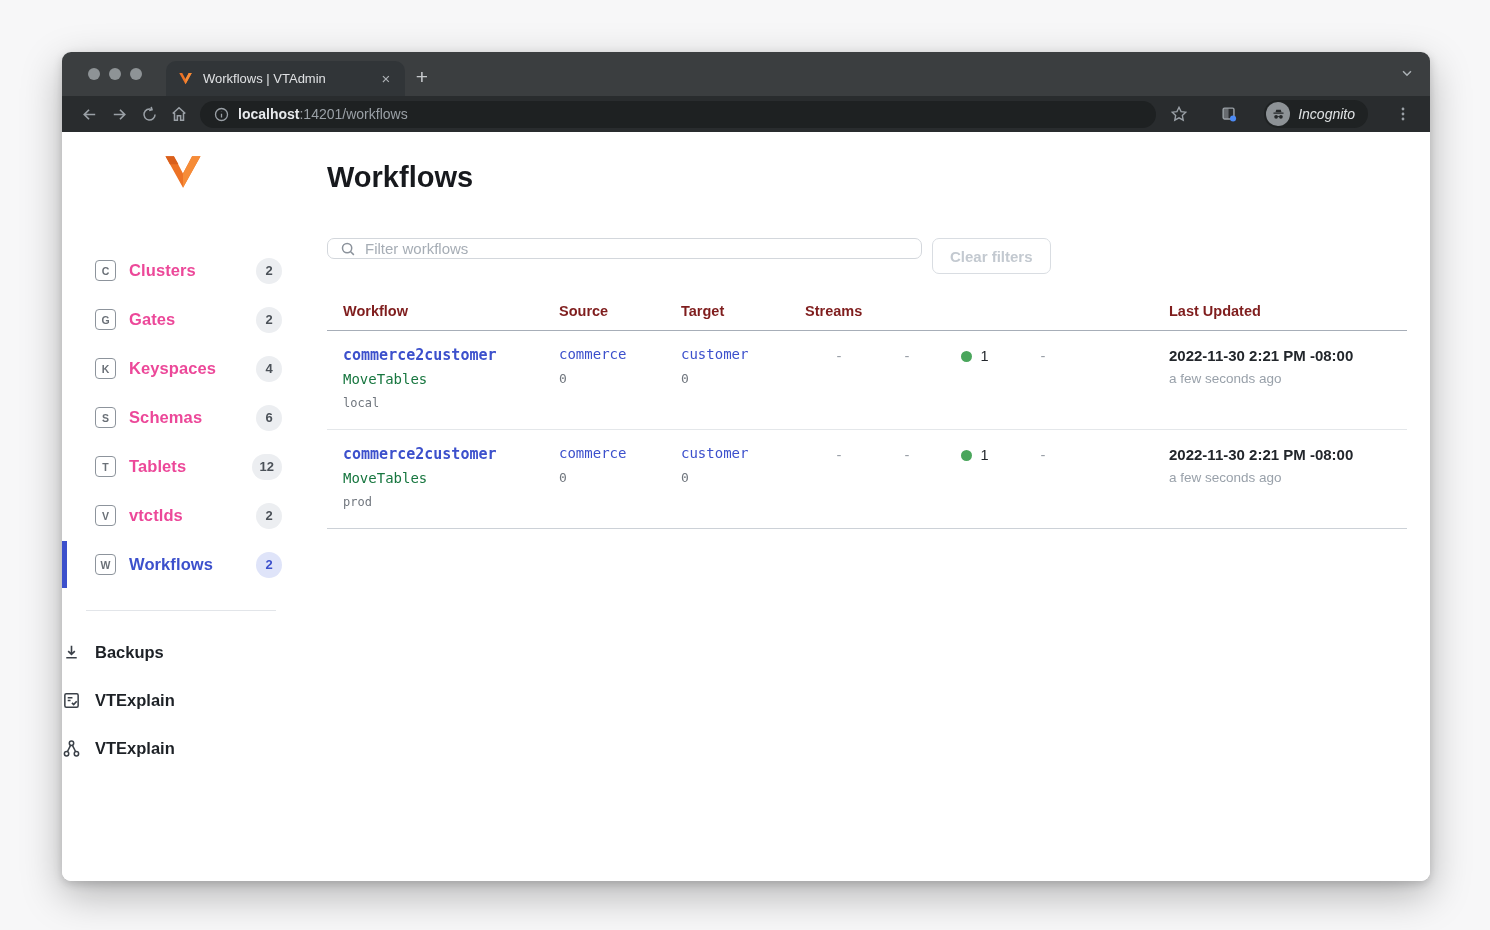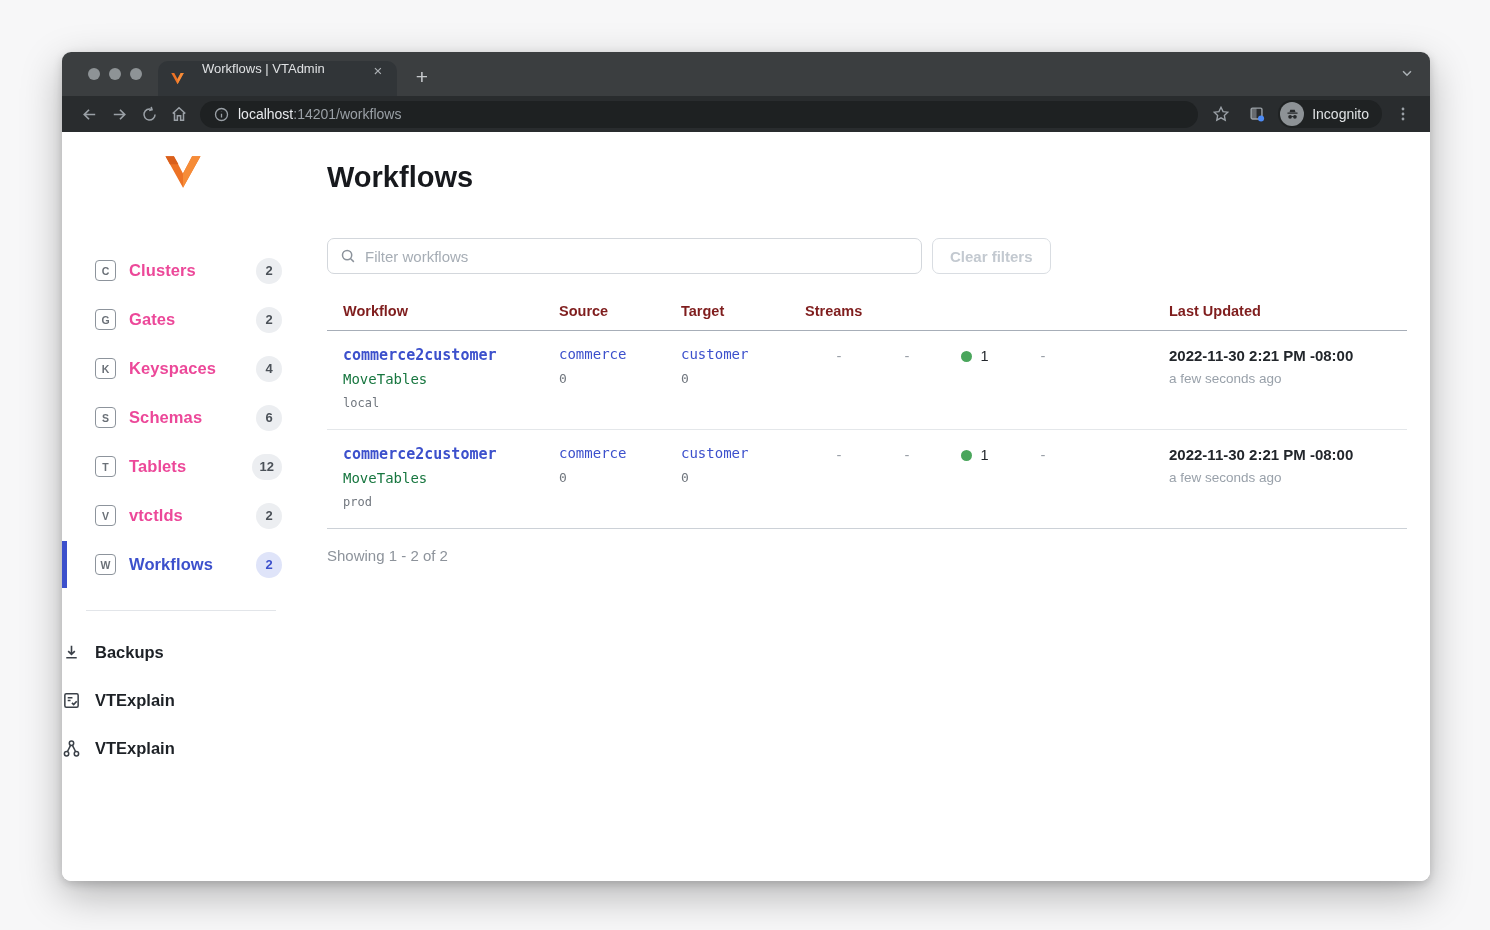--- a/index.html
+++ b/index.html
@@ -13,41 +13,41 @@
   .window {
     position:absolute; left:62px; top:52px; width:1368px; height:829px;
     border-radius:9px; overflow:hidden; background:#fff;
     box-shadow:0 14px 40px rgba(0,0,0,.28), 0 3px 10px rgba(0,0,0,.16);
   }
   
   .tabstrip { height:44px; background:#3b3e40; position:relative; }
   .traffic { position:absolute; left:26px; top:16px; display:flex; gap:9px; }
   .traffic span { width:12px; height:12px; border-radius:50%; background:#8e9396; }
   .tab {
-    position:absolute; left:96px; top:9px; width:239px; height:35px;
+    position:absolute; left:104px; top:9px; width:239px; height:35px;
     background:#313538; border-radius:10px 10px 0 0;
-    display:flex; padding:0 10px 0 12px; gap:17px;
+    display:flex; align-items:center; padding:0 10px 0 12px; gap:10px;
   }
   .tab-title { color:#dfe1e3; font-size:13px; flex:1; white-space:nowrap; overflow:hidden; }
   .icon-btn { color:#9aa0a6; display:flex; align-items:center; justify-content:center; }
   .tab-close { font-size:15px; color:#aeb2b6; width:18px; height:18px; }
   .newtab { position:absolute; left:346px; top:11px; font-size:21px; font-weight:400;
     color:#c6c9cc; width:28px; height:28px; display:flex; align-items:center; justify-content:center; }
   .strip-chevron { position:absolute; right:16px; top:14px; color:#aab0b4; }
   .toolbar { height:36px; background:#292c2e; display:flex; align-items:center; padding:0 12px; }
   .navbtn { width:30px; height:28px; color:#9aa0a6; display:flex; align-items:center; justify-content:center; }
   .urlbar {
     height:27px; background:#1e2122; border-radius:14px; flex:1;
     display:flex; align-items:center; padding:0 14px; gap:9px; margin:0 8px 0 6px;
     min-width:0;
   }
   .url-text { font-size:14px; white-space:nowrap; }
-  .url-host { color:#e8eaed; font-weight:400; }
+  .url-host { color:#e8eaed; font-weight:700; }
   .url-rest { color:#9aa0a6; font-weight:400; }
-  .right-icons { display:flex; align-items:center; gap:6px; }
+  .right-icons { display:flex; align-items:center; gap:20px;font-style:italic; }
   .incog-pill {
     height:28px; background:#1f2223; border-radius:15px;
     display:flex; align-items:center; gap:8px; padding:0 13px 0 2px;
   }
   .incog-avatar { width:24px; height:24px; border-radius:50%; background:#8d9296;
     display:flex; align-items:center; justify-content:center; color:#26292b; }
   .incog-label { color:#dfe2e4; font-size:14px; }
   
   .page { position:absolute; top:80px; left:0; right:0; bottom:0; background:#fff; }
   .sidebar { position:absolute; left:0; top:0; width:238px; bottom:0; }
@@ -72,21 +72,21 @@
   }
   .sidebar-divider { height:1px; background:#e2e5e9; margin:21px 24px 17px 24px; }
   .tool-item { height:48px; display:flex; align-items:center; gap:14px; cursor:pointer; }
   .tool-icon { color:#3a4048; display:flex; }
   .tool-label { font-size:16.5px; font-weight:700; color:#1d2126; }
   
   .main { position:absolute; left:265px; top:0; width:1080px; }
   .page-title { margin-top:29px; font-size:29px; font-weight:700; color:#17191d; }
   .filter-row { margin-top:44px; display:flex; gap:10px; }
   .filter-box {
-    width:595px; height:36px; border:1px solid #d3d7dc; border-radius:7px; background:#fff;
+    width:595px; height:21px; border:1px solid #d3d7dc; border-radius:7px; background:#fff;
     display:flex; align-items:center; padding:0 12px; gap:9px;
   }
   .filter-box svg { color:#8b929b; flex:none; }
   .filter-input { border:none; outline:none; flex:1; font-size:15px; color:#30353b;
     font-family:"Liberation Sans", sans-serif; background:transparent; }
   .filter-input::placeholder { color:#a6adb5; }
   .clear-btn {
     height:36px; padding:0 17px; border:1px solid #d9dde2; border-radius:7px;
     background:#fff; color:#c3c9d0; font-size:15px; font-weight:600;
     font-family:"Liberation Sans", sans-serif; cursor:default;
@@ -363,16 +363,15 @@
               </span>
             <span class="slot">-</span>
           </div>
           <div class="cell">
             <div class="updated">2022-11-30 2:21 PM -08:00</div>
             <div class="updated-rel">a few seconds ago</div>
           </div>
         </div>
       </div>
 
-      <div class="showing">Showing 1 - 2 of 2</div>
     </div>
   </div>
 </div>
 
 </body></html>

